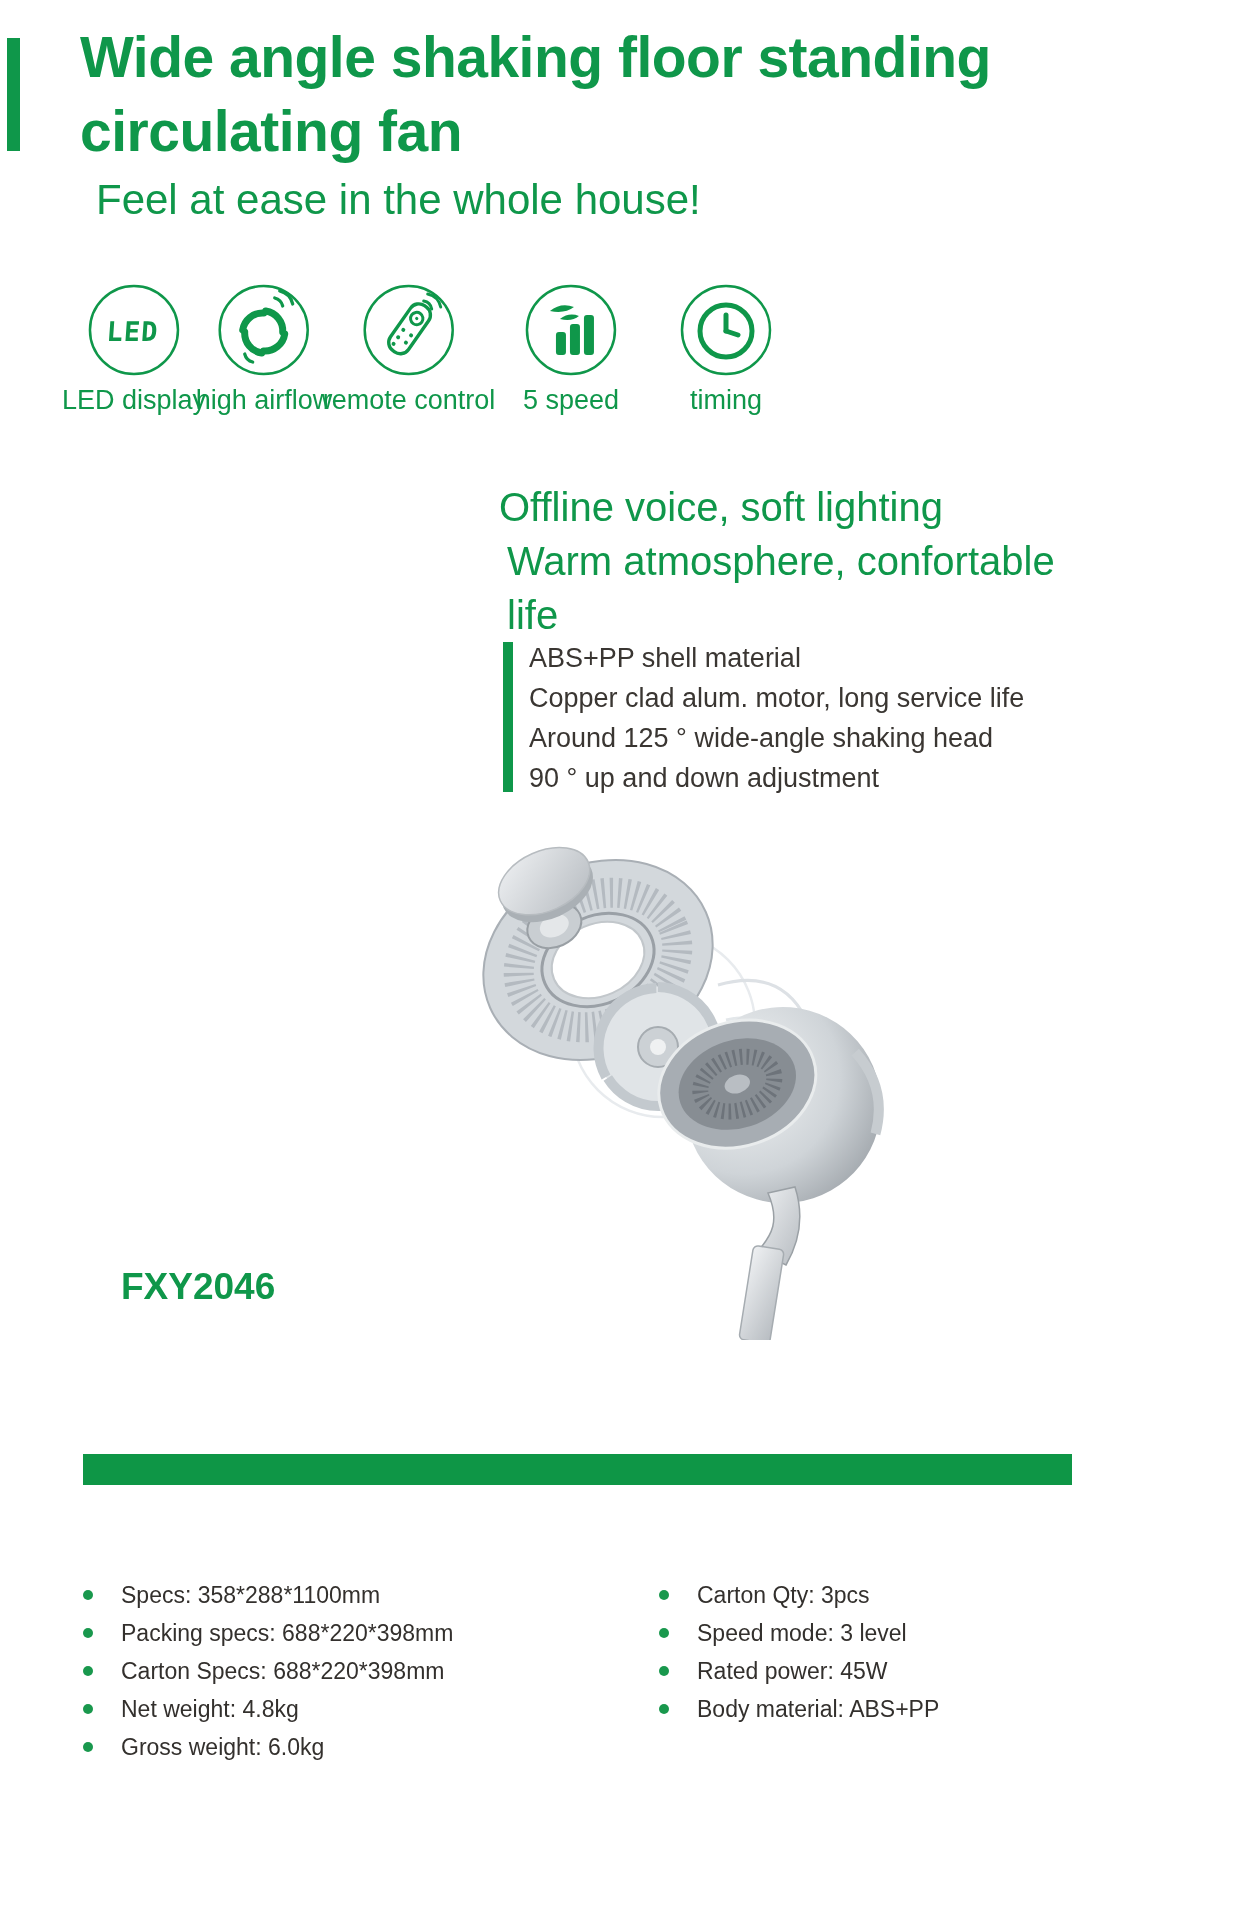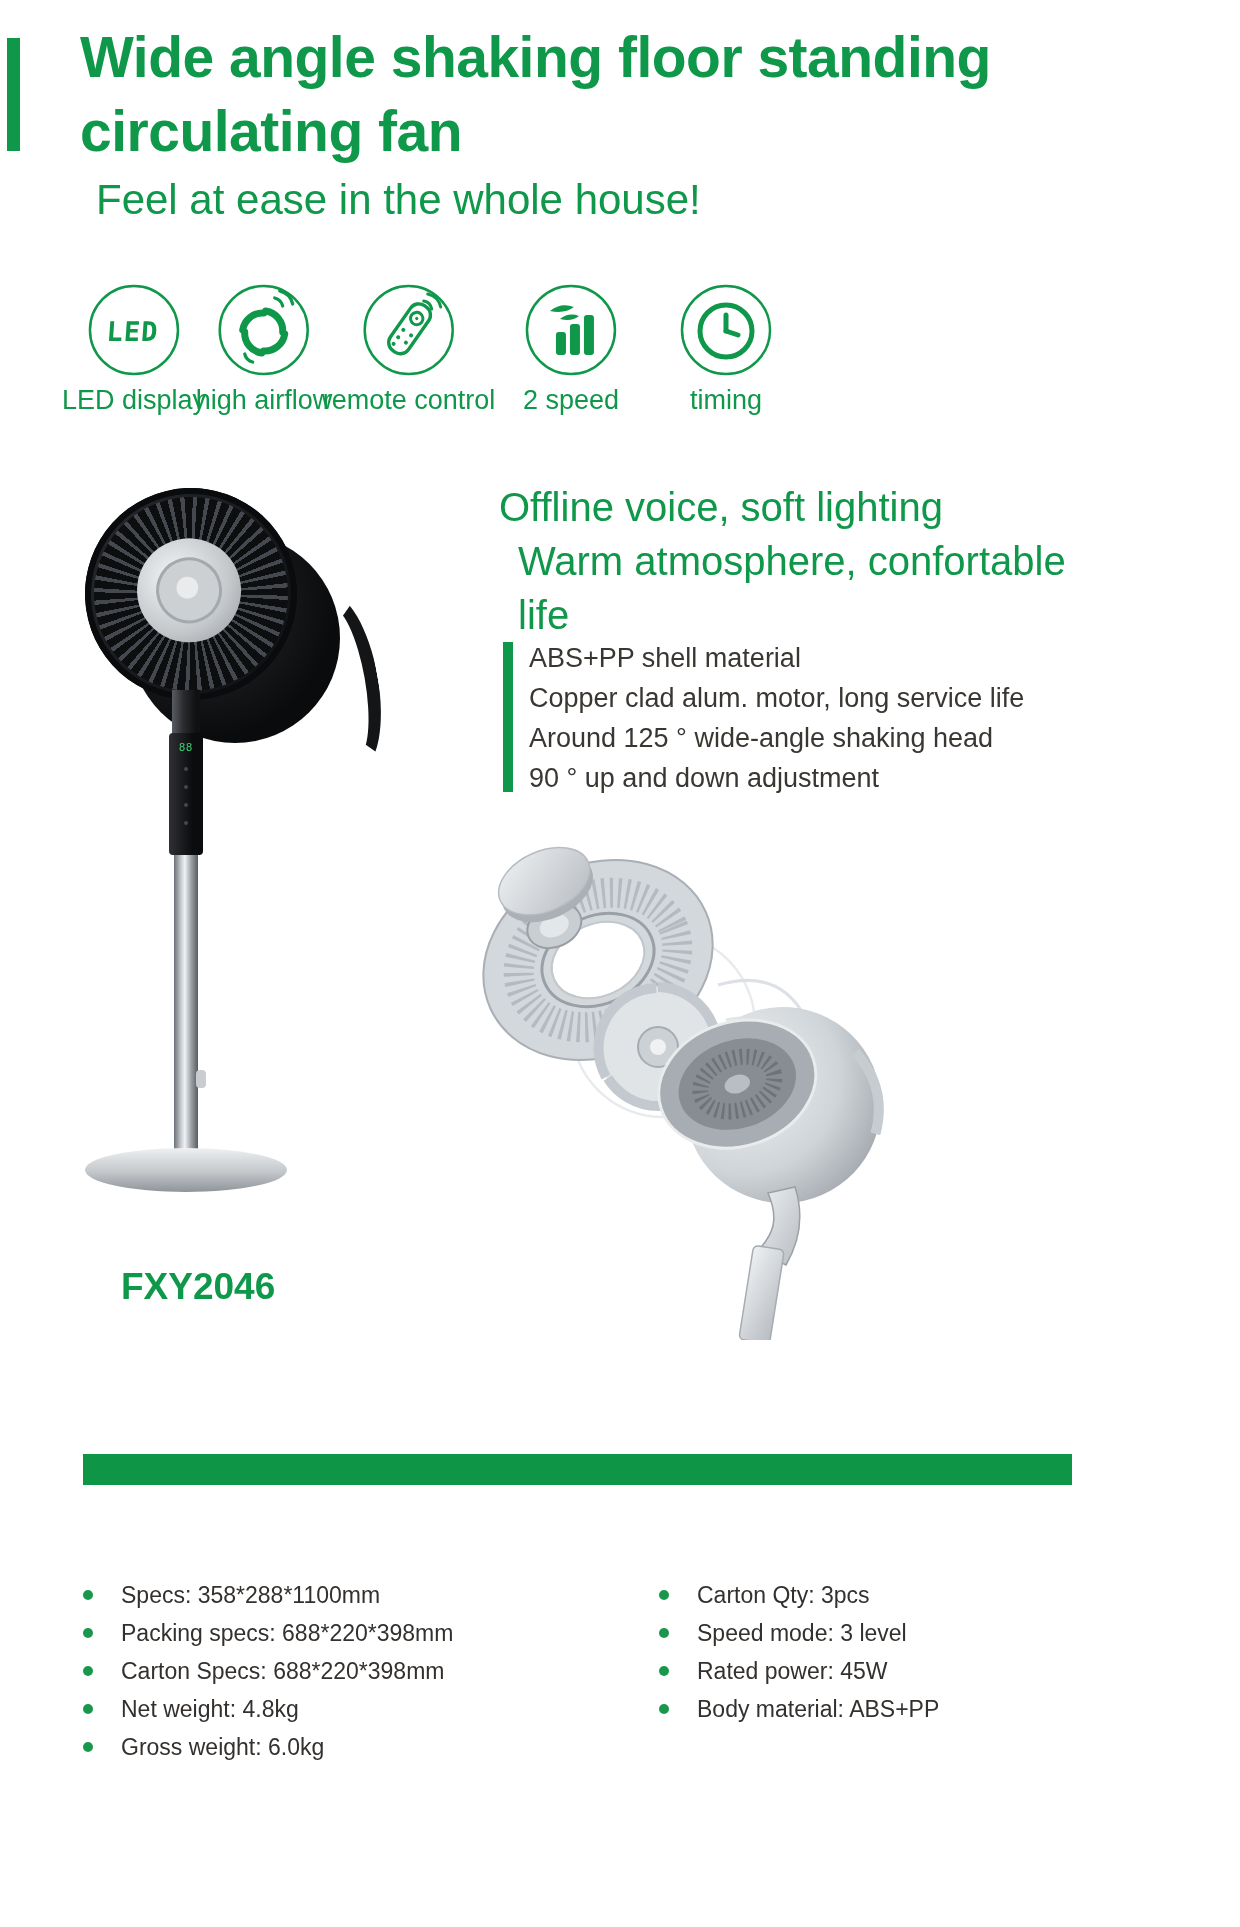--- a/index.html
+++ b/index.html
@@ -18,21 +18,21 @@
     font-size:57px;line-height:74px;font-weight:bold;color:var(--green);letter-spacing:-0.5px;}
   .subtitle{position:absolute;left:96px;top:176px;font-size:42px;color:var(--green);}
 
   
   .icon-item{position:absolute;top:282px;transform:translateX(-50%);text-align:center;width:max-content;}
   .icon-item svg{display:block;margin:0 auto;}
   .icon-label{display:block;margin-top:7px;font-size:27px;color:var(--green);white-space:nowrap;}
 
   
   .highlight{position:absolute;left:499px;top:480px;font-size:40px;line-height:54px;color:var(--green);}
-  .highlight .l2{padding-left:8px;margin-left:11px;}
+  .highlight .l2{padding-left:8px;}
 
   
   .feature-block{position:absolute;left:503px;top:638px;}
   .feature-vbar{position:absolute;left:0;top:4px;width:10px;height:150px;background:var(--green);}
   .feature-list{margin:0;padding:0 0 0 26px;list-style:none;font-size:27px;line-height:40px;color:var(--ink);}
 
   
   .fan-photo{position:absolute;left:60px;top:455px;width:340px;height:760px;}
   .fan-housing-back{position:absolute;left:70px;top:78px;width:210px;height:210px;border-radius:50%;
     background:radial-gradient(circle at 35% 35%, #2a2c2f, #0a0b0d 68%);}
@@ -134,21 +134,21 @@
     <svg width="96" height="96" viewBox="0 0 96 96">
       <circle cx="48" cy="48" r="44" fill="none" stroke="#0f974a" stroke-width="2.5"></circle>
       <g fill="#0f974a">
         <rect x="33" y="50" width="10" height="23" rx="3"></rect>
         <rect x="47" y="42" width="10" height="31" rx="3"></rect>
         <rect x="61" y="33" width="10" height="40" rx="3"></rect>
         <path d="M27 29 q11 -9 24 -4 q-9 7 -24 4 Z"></path>
         <path d="M37 37 q9 -7 19 -3 q-7 6 -19 3 Z"></path>
       </g>
     </svg>
-    <span class="icon-label">2 speed</span>
+    <span class="icon-label">5 speed</span>
   </div>
   <div class="icon-item" style="left:726px">
     <svg width="96" height="96" viewBox="0 0 96 96">
       <circle cx="48" cy="48" r="44" fill="none" stroke="#0f974a" stroke-width="2.5"></circle>
       <circle cx="48" cy="49" r="26" fill="none" stroke="#0f974a" stroke-width="5"></circle>
       <g stroke="#0f974a" stroke-width="5" stroke-linecap="round">
         <path d="M48 49 L48 33"></path>
         <path d="M48 49 L60 53"></path>
       </g>
     </svg>
@@ -164,42 +164,20 @@
     <div class="feature-vbar"></div>
     <ul class="feature-list">
 
     <li>ABS+PP shell material</li>
         <li>Copper clad alum. motor, long service life</li>
         <li>Around 125 ° wide-angle shaking head</li>
         <li>90 ° up and down adjustment</li>
       </ul>
   </div>
 
-  <div class="fan-photo">
-    <div class="fan-housing-back"></div>
-    <div class="fan-fork"></div>
-    <div class="fan-head">
-      <div class="fan-grille"></div>
-      <div class="fan-hub">
-        <div class="fan-hub-inner"></div>
-        <div class="fan-hub-dot"></div>
-      </div>
-    </div>
-    <div class="fan-pole-dark"></div>
-    <div class="fan-panel">
-      <div class="led">88</div>
-      <div class="pdot" style="top:34px"></div>
-      <div class="pdot" style="top:52px"></div>
-      <div class="pdot" style="top:70px"></div>
-      <div class="pdot" style="top:88px"></div>
-    </div>
-    <div class="fan-pole-chrome"></div>
-    <div class="fan-knob"></div>
-    <div class="fan-base"></div>
-  </div>
 
   <svg class="exploded" viewBox="0 0 420 525">
     <defs>
       <linearGradient id="sil1" x1="0" y1="0" x2="1" y2="1">
         <stop offset="0" stop-color="#eff1f3"></stop>
           <stop offset="1" stop-color="#b7bcc1"></stop>
       </linearGradient>
       <radialGradient id="bowl" cx="0.35" cy="0.3" r="0.9">
         <stop offset="0" stop-color="#f2f4f5"></stop>
           <stop offset="0.55" stop-color="#cfd4d8"></stop>

